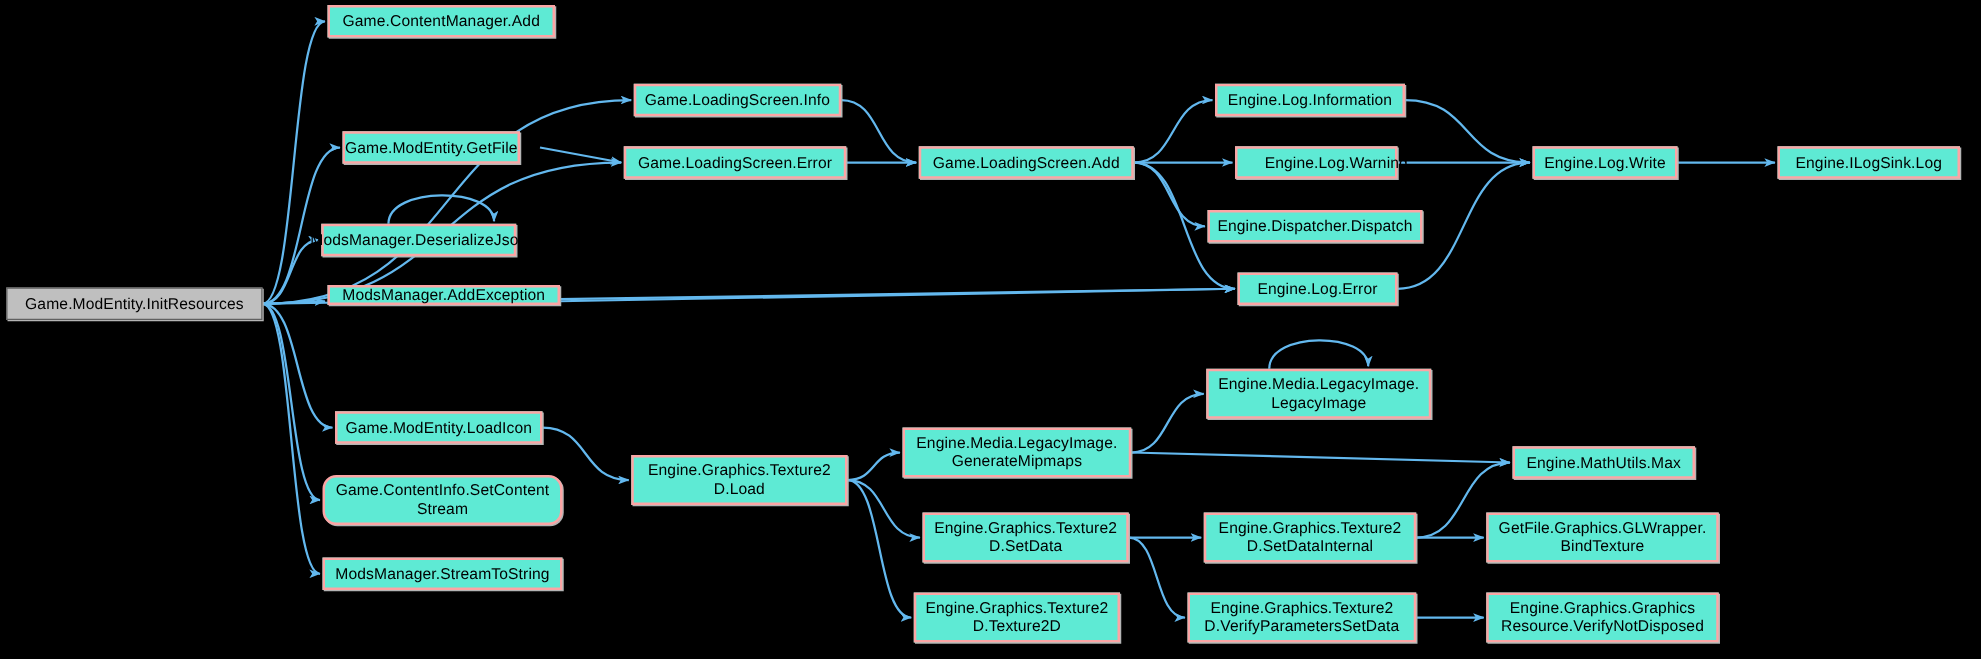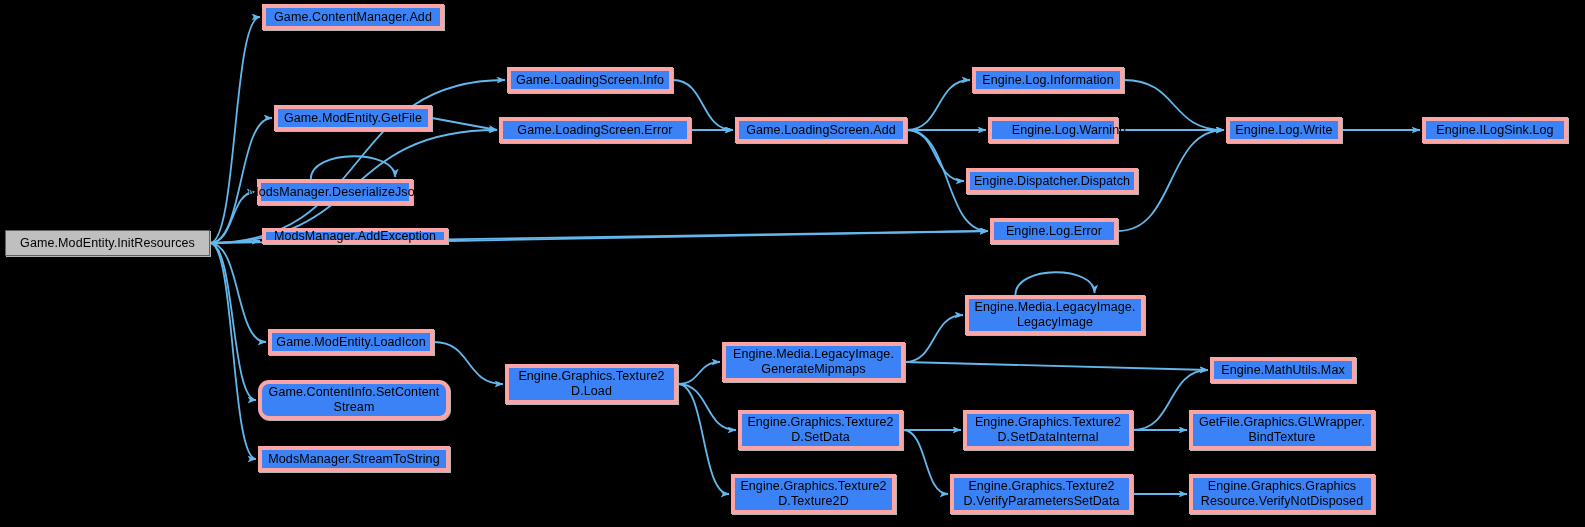--- a/index.html
+++ b/index.html
@@ -19,22 +19,22 @@
     position: absolute;
     left: 0;
     top: 0;
     width: 1585px;
     height: 527px;
     pointer-events: none;
   }
   .node {
     position: absolute;
     box-sizing: border-box;
-    background: #3b82f6;
-    border: 4px solid #fca5a5;
+    background: #5eead4;
+    border: 2px solid #fca5a5;
     box-shadow: 1px 1px 0 0 #b4b4b4;
     color: #000000;
     font-size: 12.5px;
     line-height: 15px;
     display: flex;
     align-items: center;
     justify-content: center;
     text-align: center;
     padding: 0 4px;
     white-space: pre-line;
@@ -87,29 +87,29 @@
       <path d="M1015.4,295 C1015.4,265 1094.6,265 1094.6,293" fill="none" stroke="#63b8ee" stroke-width="1.8" marker-end="url(#arrowhead)"></path>
       <path d="M903,430 L961,430" fill="none" stroke="#63b8ee" stroke-width="1.8" marker-end="url(#arrowhead)"></path>
       <path d="M903,430 C927.75,430 923.25,494 948,494" fill="none" stroke="#63b8ee" stroke-width="1.8" marker-end="url(#arrowhead)"></path>
       <path d="M1133,430 C1174.25,430 1166.75,370 1208,370" fill="none" stroke="#63b8ee" stroke-width="1.8" marker-end="url(#arrowhead)"></path>
       <path d="M1133,430 L1187,430" fill="none" stroke="#63b8ee" stroke-width="1.8" marker-end="url(#arrowhead)"></path>
       <path d="M1133,494 L1187,494" fill="none" stroke="#63b8ee" stroke-width="1.8" marker-end="url(#arrowhead)"></path>
     </svg>
   <div id="node-layer">
       <div class="node root" style="left: 5px; top: 230px; width: 205px; height: 26px;">Game.ModEntity.InitResources</div>
       <div class="node" style="left: 262px; top: 4px; width: 182px; height: 26px;">Game.ContentManager.Add</div>
-      <div class="node" style="left: 274px; top: 105px; width: 158px; height: 26px;">Game.ModEntity.GetFile</div>
+      <div class="node" style="left: 274px; top: 105px; width: 142px; height: 26px;">Game.ModEntity.GetFile</div>
       <div class="node" style="left: 257px; top: 179px; width: 156px; height: 26px;">ModsManager.DeserializeJson</div>
       <div class="node" style="left: 262px; top: 228px; width: 186px; height: 16px;">ModsManager.AddException</div>
       <div class="node" style="left: 268px; top: 329px; width: 166px; height: 26px;">Game.ModEntity.LoadIcon</div>
       <div class="node" style="left: 258px; top: 380px; width: 192px; height: 40px; border-radius: 11px;">Game.ContentInfo.SetContent
 Stream</div>
       <div class="node" style="left: 258px; top: 446px; width: 192px; height: 26px;">ModsManager.StreamToString</div>
       <div class="node" style="left: 507px; top: 67px; width: 166px; height: 26px;">Game.LoadingScreen.Info</div>
-      <div class="node" style="left: 499px; top: 117px; width: 192px; height: 26px;">Game.LoadingScreen.Error</div>
+      <div class="node" style="left: 499px; top: 117px; width: 178px; height: 26px;">Game.LoadingScreen.Error</div>
       <div class="node" style="left: 735px; top: 117px; width: 172px; height: 26px;">Game.LoadingScreen.Add</div>
       <div class="node" style="left: 972px; top: 67px; width: 152px; height: 26px;">Engine.Log.Information</div>
       <div class="node" style="left: 988px; top: 117px; width: 130px; height: 26px; padding-left: 36px;">Engine.Log.Warning</div>
       <div class="node" style="left: 966px; top: 168px; width: 172px; height: 26px;">Engine.Dispatcher.Dispatch</div>
       <div class="node" style="left: 990px; top: 218px; width: 128px; height: 26px;">Engine.Log.Error</div>
       <div class="node" style="left: 1226px; top: 117px; width: 116px; height: 26px;">Engine.Log.Write</div>
       <div class="node" style="left: 1422px; top: 117px; width: 146px; height: 26px;">Engine.ILogSink.Log</div>
       <div class="node" style="left: 505px; top: 364px; width: 173px; height: 40px;">Engine.Graphics.Texture2
 D.Load</div>
       <div class="node" style="left: 722px; top: 342px; width: 183px; height: 40px;">Engine.Media.LegacyImage.

